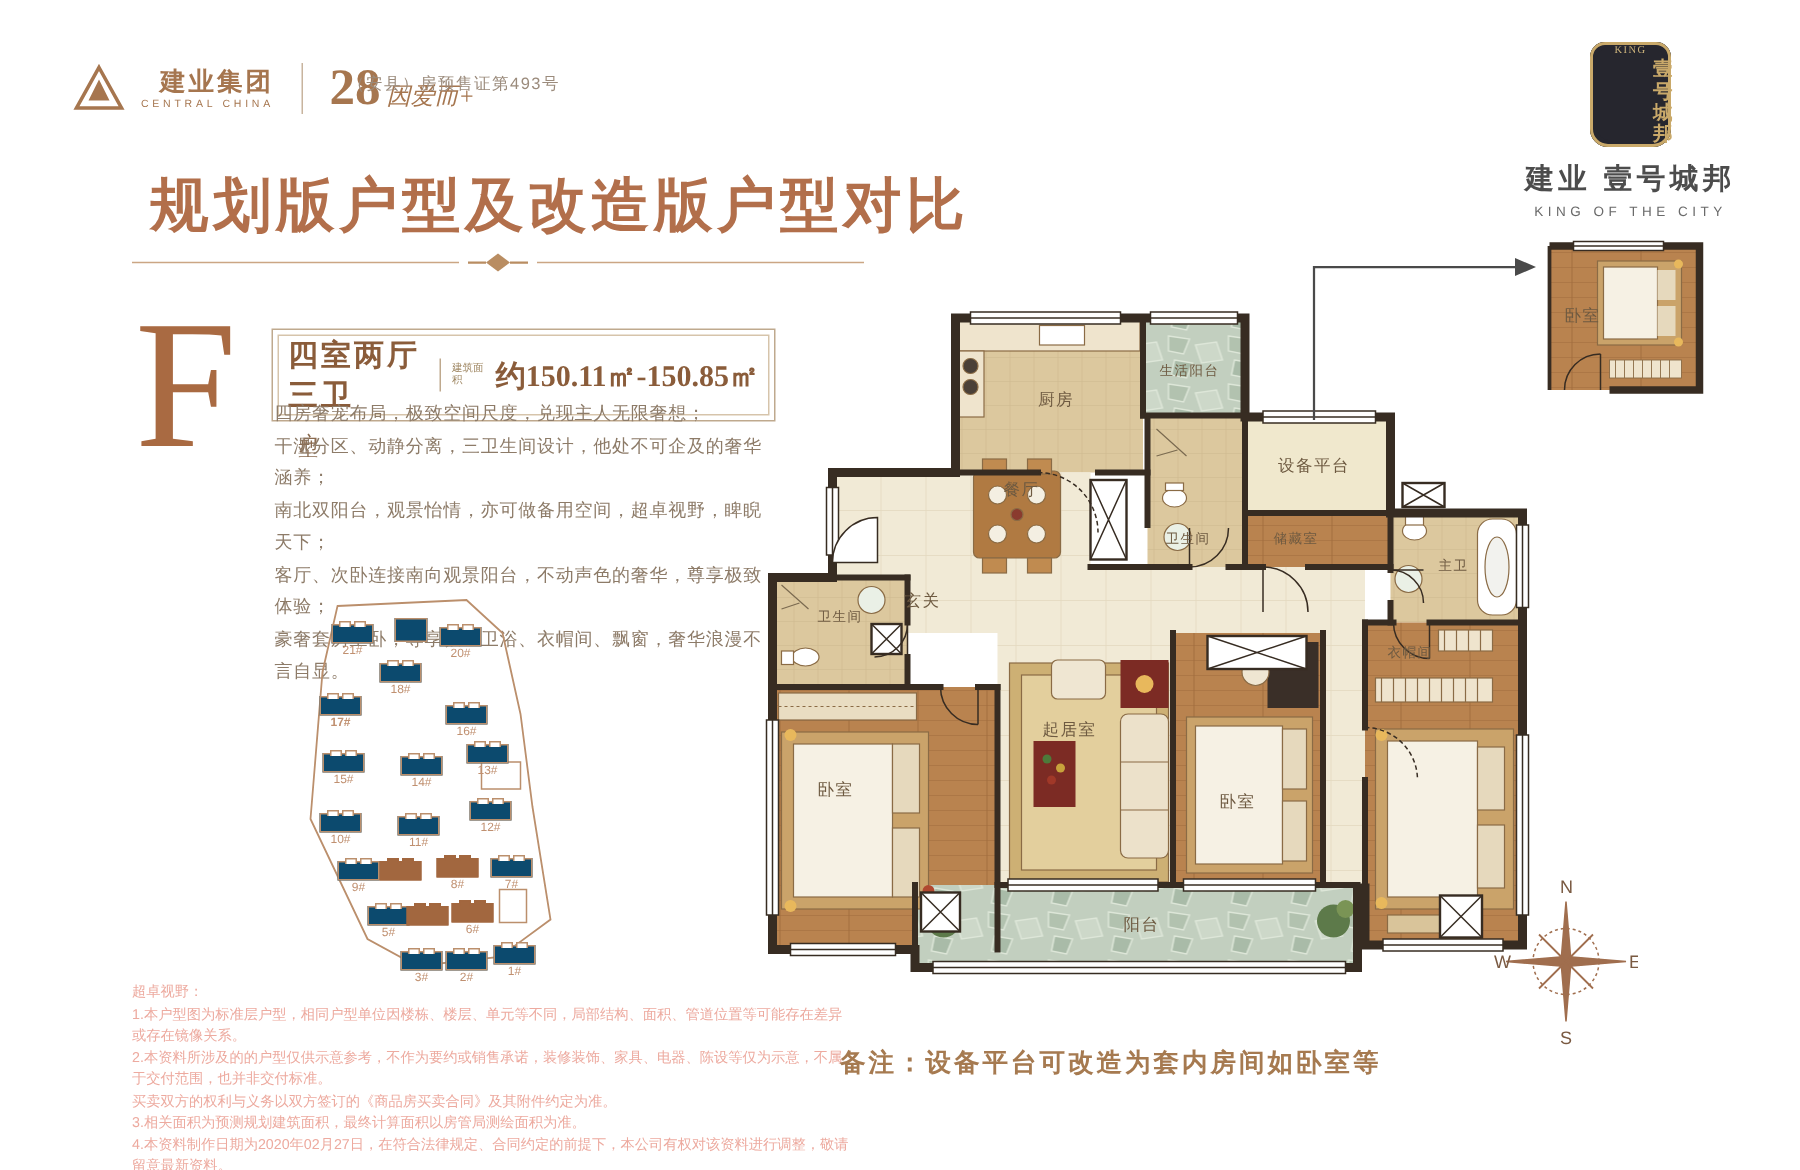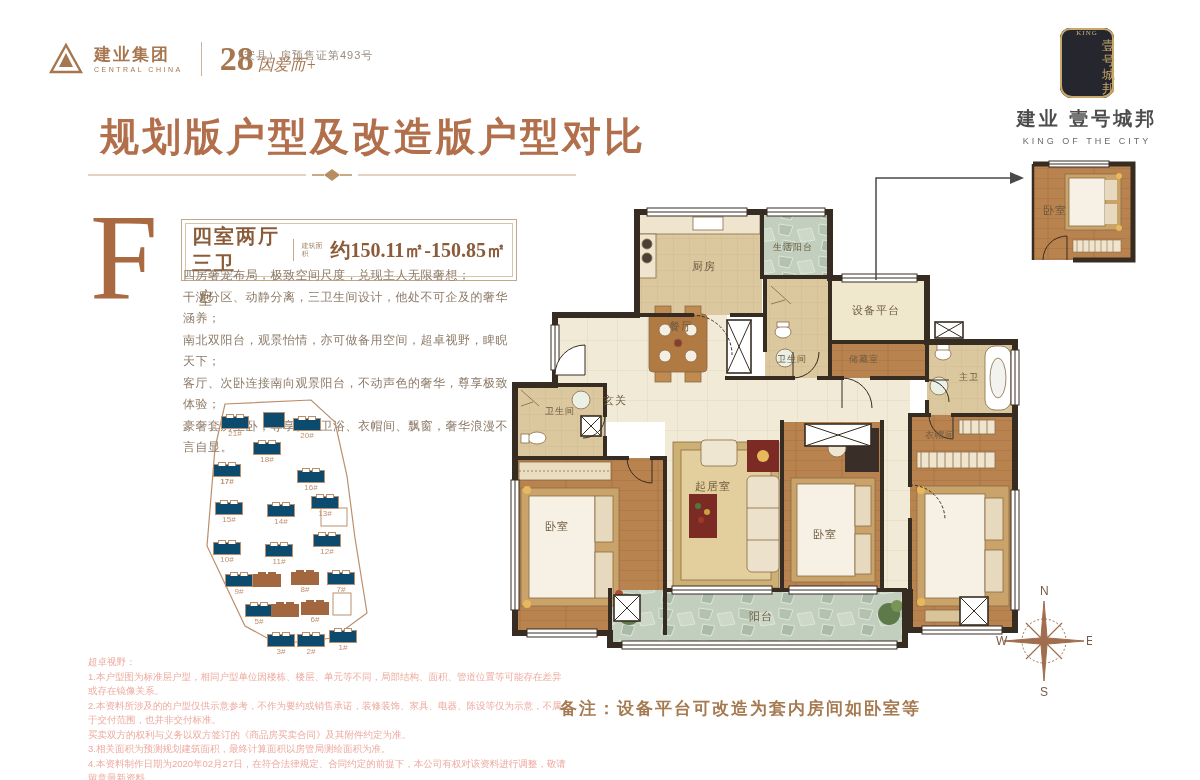--- a/index.html
+++ b/index.html
@@ -2,34 +2,34 @@
 <html><head>
 <meta charset="utf-8">
 <style>
   html,body{margin:0;padding:0;}
   body{width:1200px;height:780px;position:relative;background:#ffffff;overflow:hidden;
        font-family:"Liberation Sans","DejaVu Sans",sans-serif;}
   .abs{position:absolute;}
 
   
   .hdr-left{left:48px;top:40px;display:flex;align-items:center;gap:10px;}
-  .logo-text{display:flex;flex-direction:column;line-height:1;}
+  .logo-text{display:flex;flex-direction:column;line-height:1;text-align:right;}
   .logo-cn{font-size:17px;font-weight:bold;color:#a6764f;letter-spacing:2px;}
   .logo-en{font-size:7px;color:#a6764f;letter-spacing:2.5px;margin-top:3px;}
   .hdr-sep{width:1px;height:34px;background:#c8b49e;margin:0 8px;}
   .anniv{display:flex;align-items:baseline;gap:4px;}
   .anniv-num{font-size:34px;font-weight:bold;color:#a6764f;font-family:"Liberation Serif","DejaVu Serif",serif;}
   .anniv-tag{font-size:16px;color:#a6764f;font-style:italic;font-family:"Liberation Serif","DejaVu Serif",serif;}
   .permit{left:232px;top:48px;font-size:11px;color:#9b8b7c;letter-spacing:1px;}
   .brand{right:28px;top:28px;width:170px;text-align:center;}
   .emblem{width:54px;height:70px;margin:0 auto;background:#26262e;border-radius:10px 10px 12px 12px;
           box-shadow:0 0 0 2px #c9a96a inset,0 0 0 5px #26262e inset;position:relative;
           display:flex;flex-direction:column;align-items:center;justify-content:center;gap:2px;}
   .emblem .king{font-size:7px;color:#cbb27b;letter-spacing:1px;font-family:"Liberation Serif","DejaVu Serif",serif;}
-  .emblem .gold{font-size:13px;color:#c9a96a;line-height:1.1;letter-spacing:1px;font-weight:normal;padding-left:44px;}
+  .emblem .gold{font-size:13px;color:#c9a96a;line-height:1.1;letter-spacing:1px;font-weight:bold;padding-left:44px;}
   .brand-cn{font-size:19px;font-weight:bold;color:#4c4c4c;letter-spacing:3px;margin-top:8px;}
   .brand-en{font-size:9px;color:#6a6a6a;letter-spacing:3px;margin-top:4px;}
 
   
   .page-title{left:100px;top:110px;font-size:39px;font-weight:bold;color:#b26f4b;letter-spacing:3px;}
   .title-divider{left:88px;top:168px;width:488px;height:14px;}
 
   
   .f-letter{left:90px;top:196px;font-size:122px;line-height:1;color:#a96a42;
             font-family:"Liberation Serif","DejaVu Serif",serif;}

